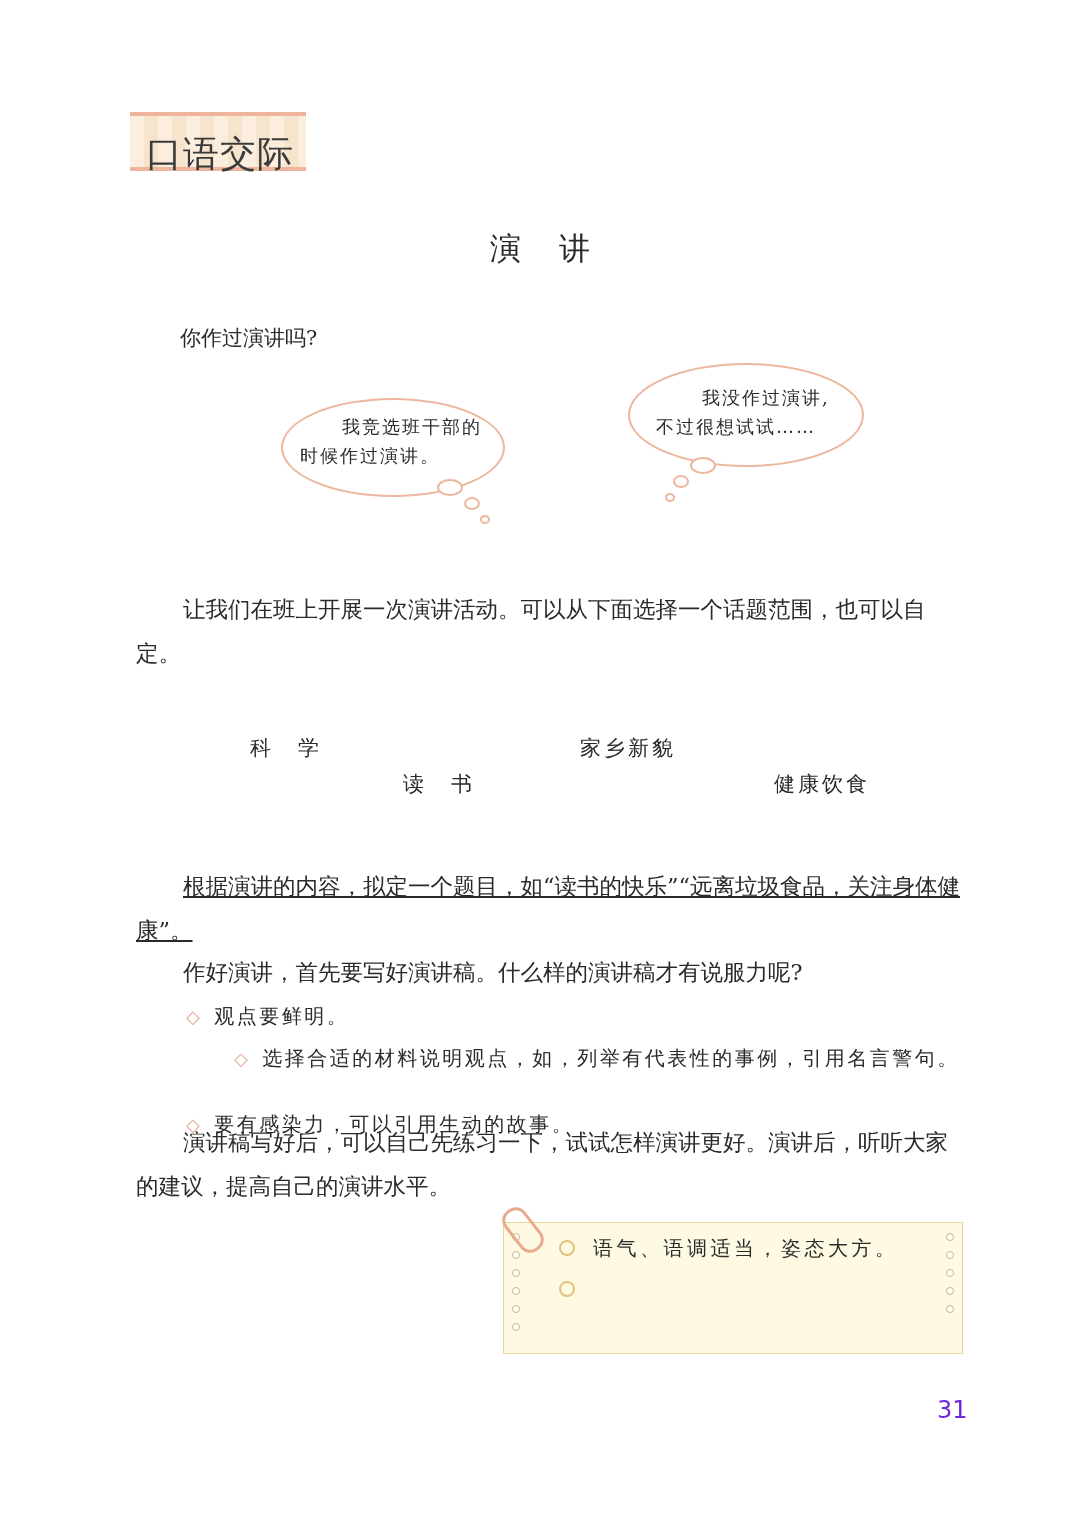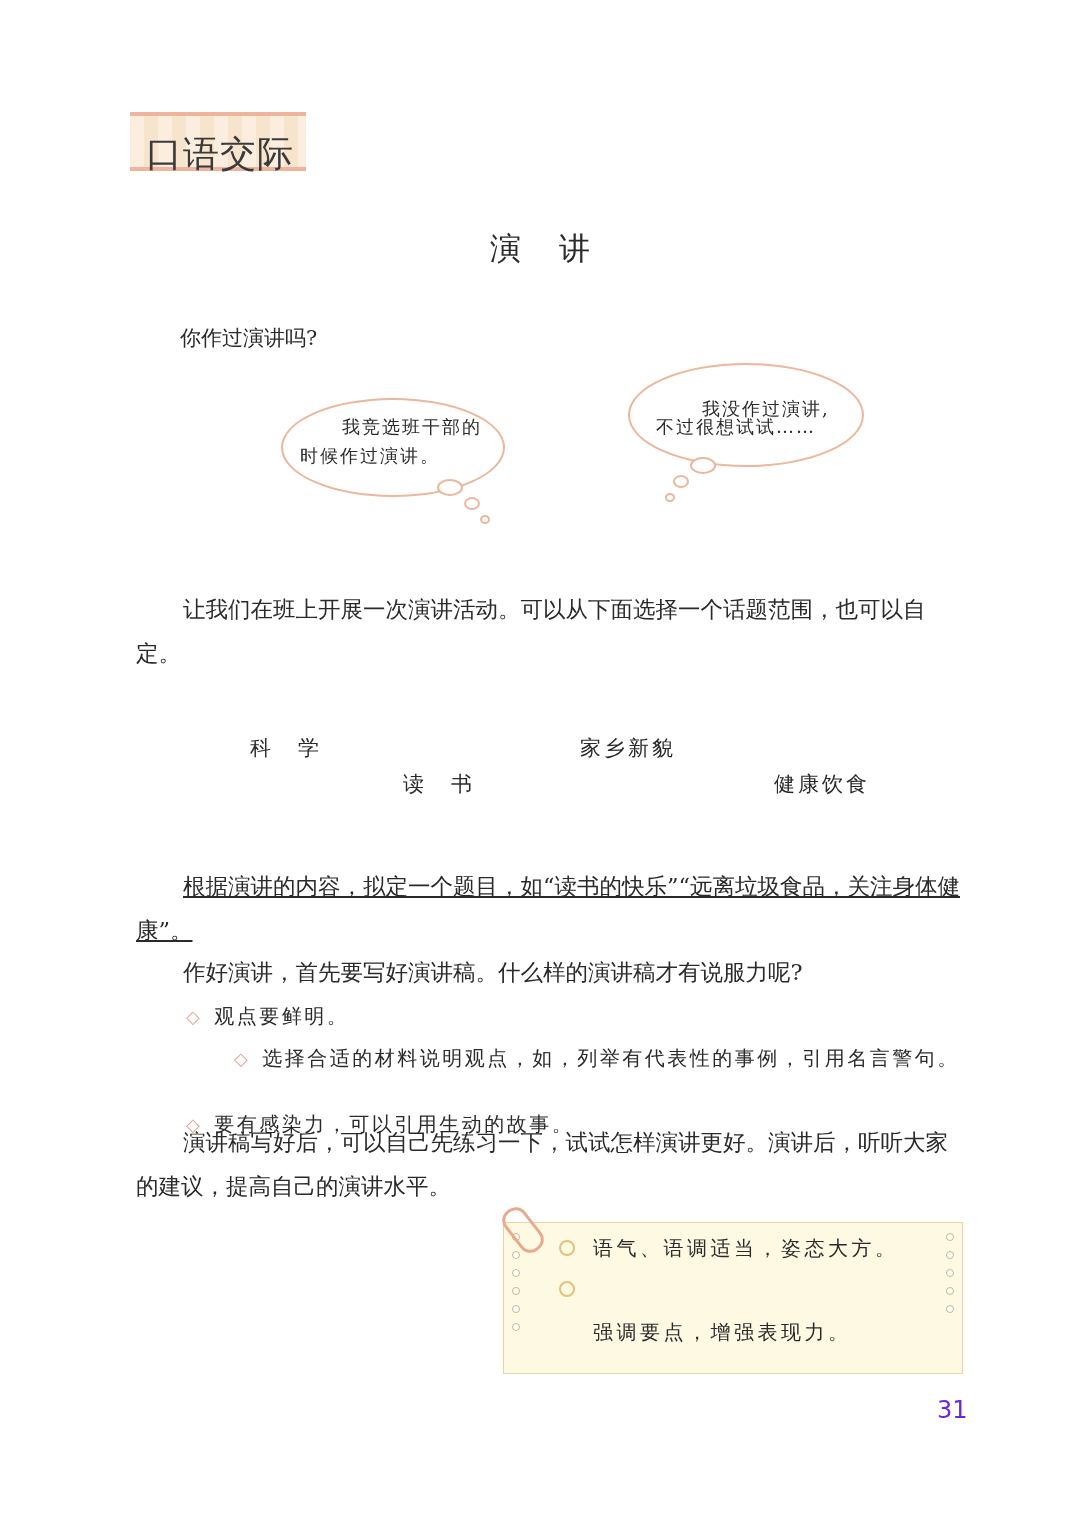--- a/index.html
+++ b/index.html
@@ -14,21 +14,21 @@
   .title { left:0; width:1080px; top:228px; text-align:center; font-size:31px; letter-spacing:38px; padding-left:38px; box-sizing:border-box; }
   .body-text { font-size:22.5px; line-height:44px; }
   .p { left:136px; width:830px; }
   .indent { text-indent:47px; }
   .cloud { border:2px solid #ecb79c; border-radius:50%; background:#fff; }
   .cloud-text { font-size:18px; line-height:29px; letter-spacing:2px; color:#2b2b2b; }
   .bubble { border:2px solid #ecb79c; border-radius:50%; background:#fff; }
   .topic { font-size:21px; letter-spacing:3px; }
   .bullet-row { left:186px; font-size:20px; letter-spacing:2.5px; line-height:28px; }
   .diamond { color:#e7a38f; font-size:18px; margin-right:12px; }
-  .note { left:503px; top:1222px; width:460px; height:152px; background:#fdf9e3; border:1px solid #ecd4a0; box-sizing:border-box; }
+  .note { left:503px; top:1222px; width:460px; height:132px; background:#fdf9e3; border:1px solid #ecd4a0; box-sizing:border-box; }
   .note .holes-l, .note .holes-r { position:absolute; top:10px; display:flex; flex-direction:column; gap:10px; }
   .note .holes-l { left:8px; } .note .holes-r { right:8px; }
   .hole { width:6px; height:6px; border:1px solid #c9b58c; border-radius:50%; background:#fff; }
   .note-line { position:absolute; left:55px; font-size:20px; letter-spacing:3.5px; color:#2b2b2b; }
   .ring { display:inline-block; width:12px; height:12px; border:2px solid #e4c27e; border-radius:50%; margin-right:18px; vertical-align:middle; position:relative; top:-2px; }
   .clip { left:510px; top:1205px; width:20px; height:44px; border:3px solid #e9a98b; border-radius:12px; transform:rotate(-38deg); }
   .page-num { left:937px; top:1396px; font-size:24px; font-family:"DejaVu Sans","Liberation Sans",sans-serif; color:#6d28d9; }
 </style>
 </head>
 <body>
@@ -42,21 +42,21 @@
 <div class="abs body-text" style="left:180px;top:316px;font-size:21px;">你作过演讲吗?</div>
 
 <div class="abs cloud" style="left:281px;top:398px;width:220px;height:95px;"></div>
 <div class="abs cloud-text" style="left:342px;top:412px;">我竞选班干部的</div>
 <div class="abs cloud-text" style="left:300px;top:441px;">时候作过演讲。</div>
 <div class="abs bubble" style="left:437px;top:479px;width:22px;height:13px;"></div>
 <div class="abs bubble" style="left:464px;top:497px;width:12px;height:9px;"></div>
 <div class="abs bubble" style="left:480px;top:515px;width:6px;height:5px;"></div>
 
 <div class="abs cloud" style="left:628px;top:363px;width:232px;height:100px;"></div>
-<div class="abs cloud-text" style="left:702px;top:383px;margin-top:11px;">我没作过演讲,</div>
+<div class="abs cloud-text" style="left:702px;top:383px;">我没作过演讲,</div>
 <div class="abs cloud-text" style="left:656px;top:412px;">不过很想试试……</div>
 <div class="abs bubble" style="left:690px;top:457px;width:22px;height:13px;"></div>
 <div class="abs bubble" style="left:673px;top:475px;width:12px;height:9px;"></div>
 <div class="abs bubble" style="left:665px;top:493px;width:6px;height:5px;"></div>
 
 <div class="abs body-text p indent" style="top:587px;">让我们在班上开展一次演讲活动。可以从下面选择一个话题范围，也可以自定。</div>
 
 <div class="abs topic" style="left:250px;top:734px;">科　学</div>
 <div class="abs topic" style="left:580px;top:734px;">家乡新貌</div>
 <div class="abs topic" style="left:403px;top:770px;">读　书</div>
@@ -88,17 +88,16 @@
   </div>
   <div class="holes-r">
     <div class="hole"></div>
       <div class="hole"></div>
       <div class="hole"></div>
       <div class="hole"></div>
       <div class="hole"></div>
   </div>
   <div class="note-line" style="top:12px;"><span class="ring"></span><span>语气、语调适当，姿态大方。</span></div>
   <div class="note-line" style="top:54px;"><span class="ring"></span></div>
-  <div class="note-line" style="top:96px;left:89px;">强调要点，增强表现力。</div>
 </div>
 <div class="abs clip"></div>
 
 <div class="abs page-num">31</div>
 
 </body></html>

